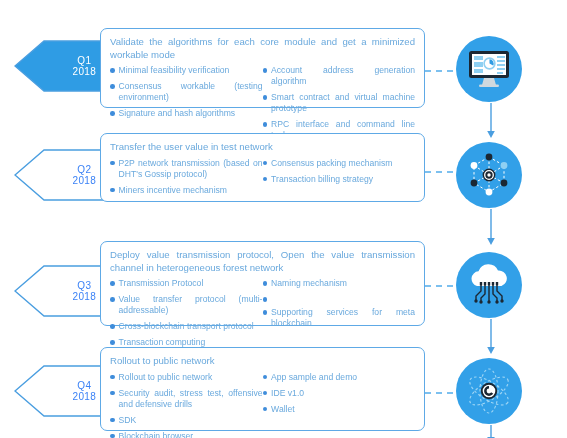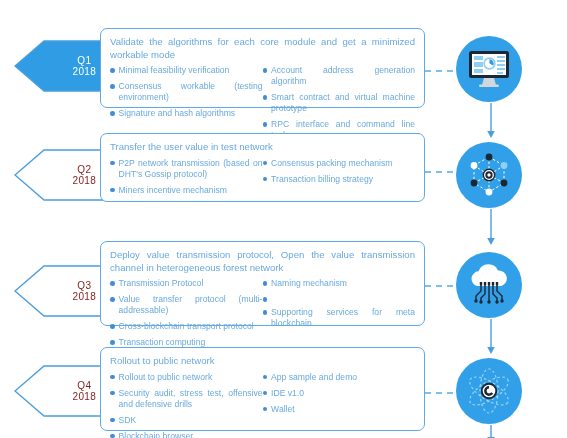--- a/index.html
+++ b/index.html
@@ -49,21 +49,21 @@
     letter-spacing: 0.3px;
     padding-right: 8px;
   }
   .badge-text .q {
     display: block;
   }
   .badge-text .yr {
     display: block;
   }
   .badge.solid .badge-text { color: #ffffff; }
-  .badge.outline .badge-text { color: #7f1d1d; }
+  .badge.outline .badge-text { color: #3b82f6; }
 
   
   .card {
     position: absolute;
     left: 100px;
     width: 325px;
     box-sizing: border-box;
     border: 1px solid #5ea9e6;
     border-radius: 7px;
     background: #ffffff;

